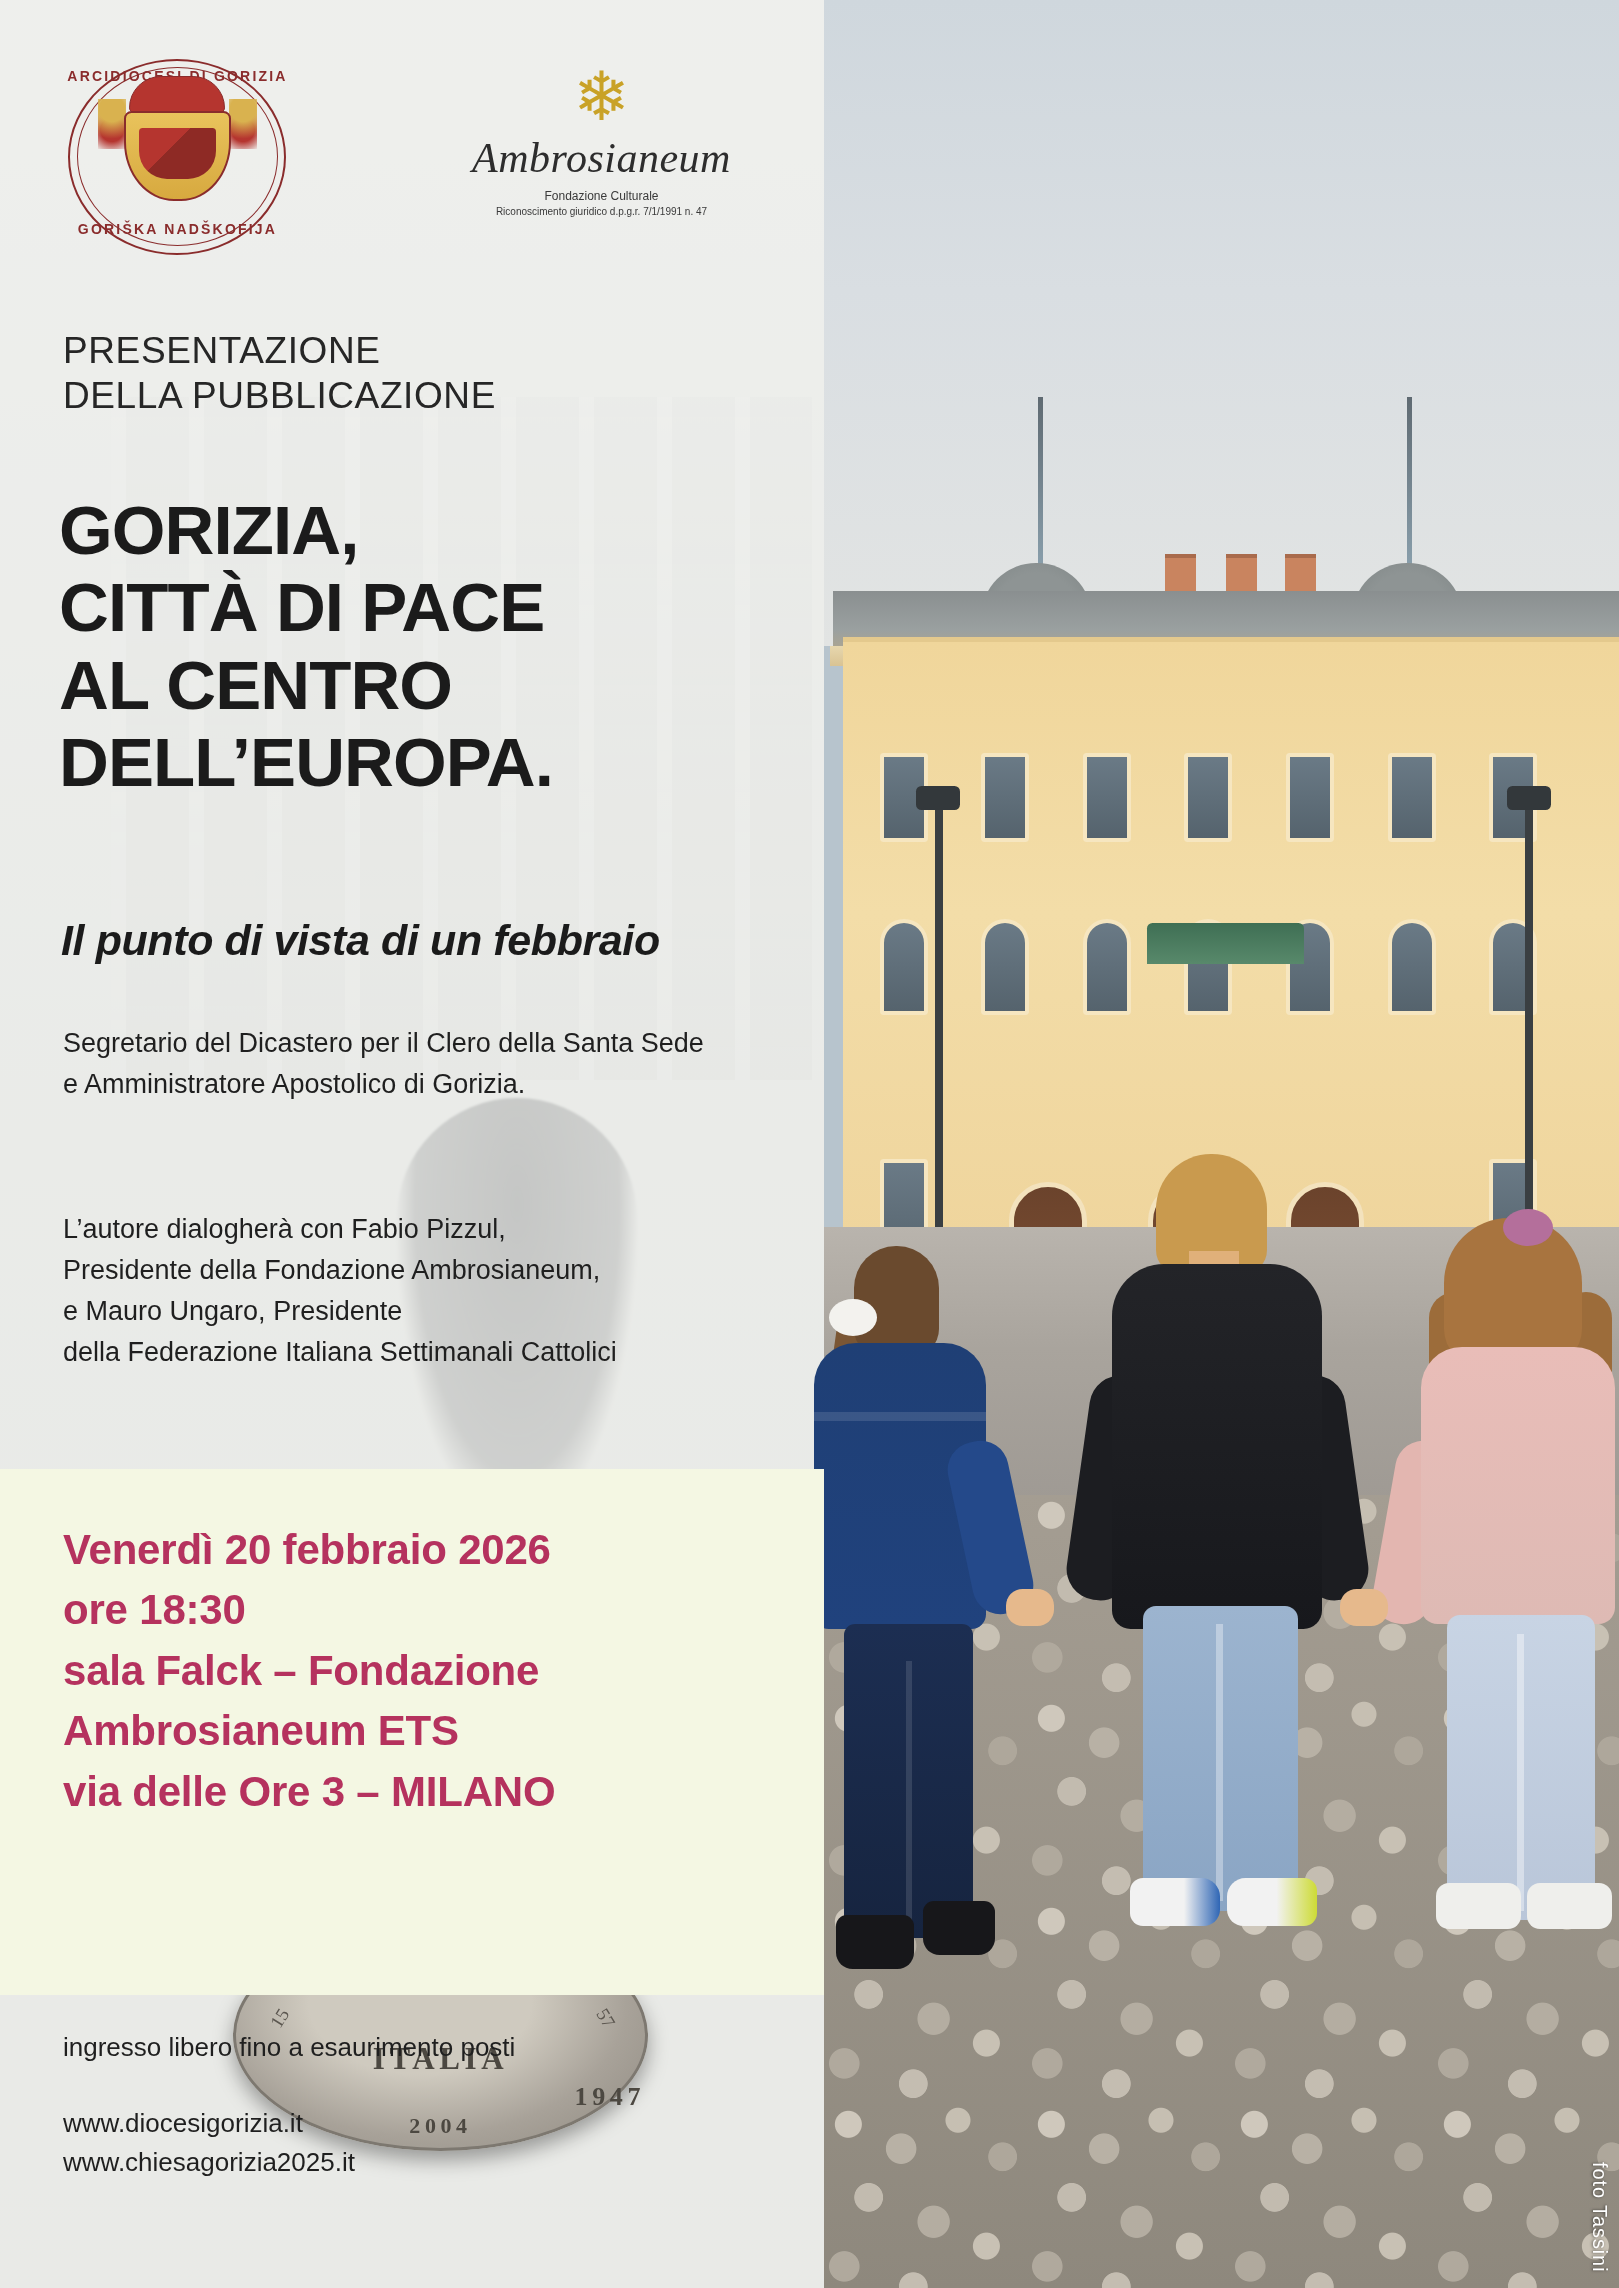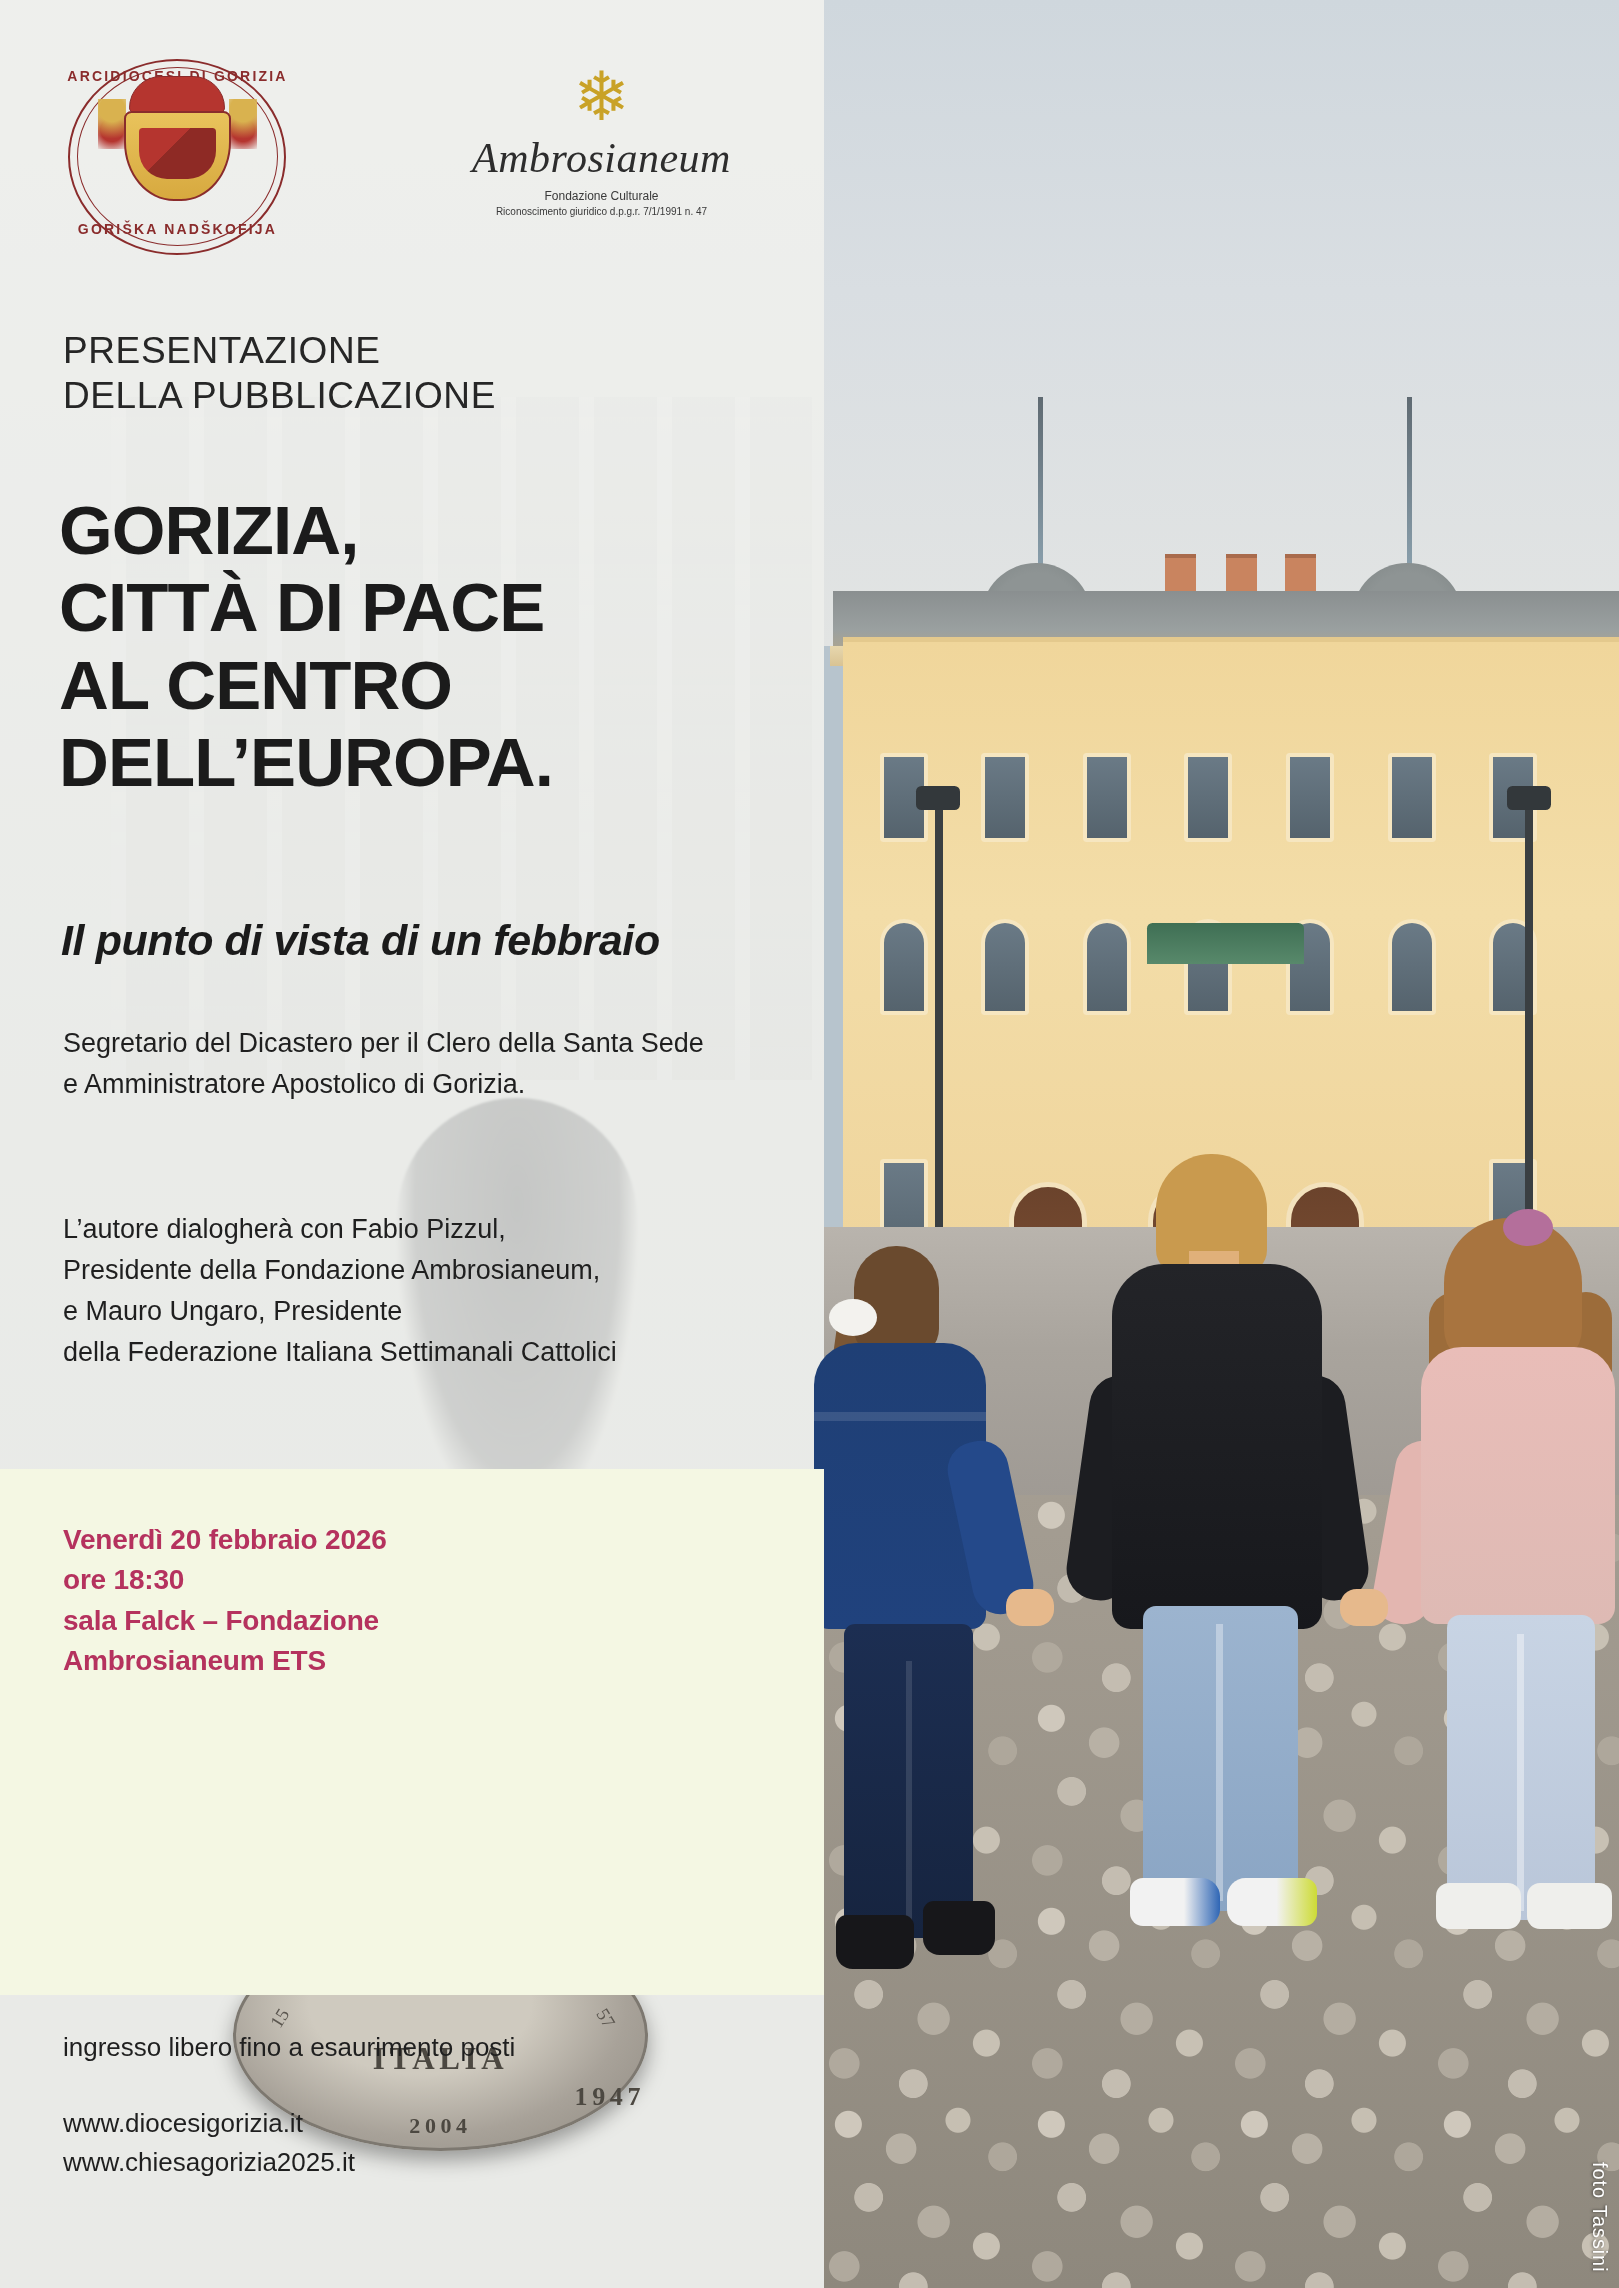--- a/index.html
+++ b/index.html
@@ -202,21 +202,21 @@
   .band {
     position: absolute;
     left: 0; top: 1469px;
     width: 824px;
     height: 526px;
     background: #f4f7e3;
   }
   .band-text {
     position: absolute;
     left: 63px; top: 51px;
-    font-size: 28px;
+    font-size: 42px;
     line-height: 1.44;
     font-weight: 700;
     color: #b5325e;
     letter-spacing: -0.2px;
   }
 
   .footer {
     position: absolute;
     left: 63px; top: 2030px;
     width: 729px;
@@ -457,20 +457,21 @@
         </div>
         <div>della Federazione Italiana Settimanali Cattolici</div>
       </div>
 
       <div class="band">
         <div class="band-text">
           <div>Venerdì 20 febbraio 2026</div>
           <div>ore 18:30</div>
           <div>sala Falck – Fondazione</div>
           <div>Ambrosianeum ETS</div>
+          <div>via delle Ore 3 – MILANO</div>
         </div>
       </div>
 
       <div class="footer">
         <div>ingresso libero fino a esaurimento posti</div>
         <div class="links">
           <div>www.diocesigorizia.it</div>
           <div>www.chiesagorizia2025.it</div>
         </div>
       </div>

